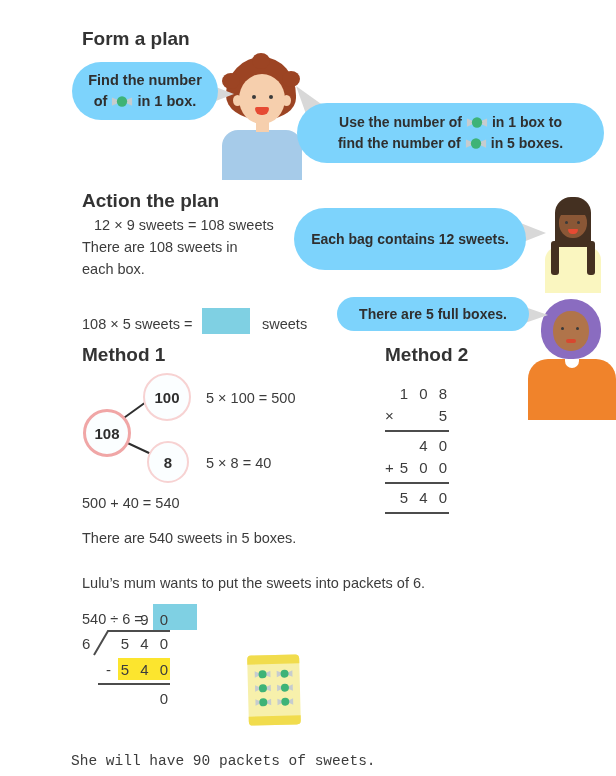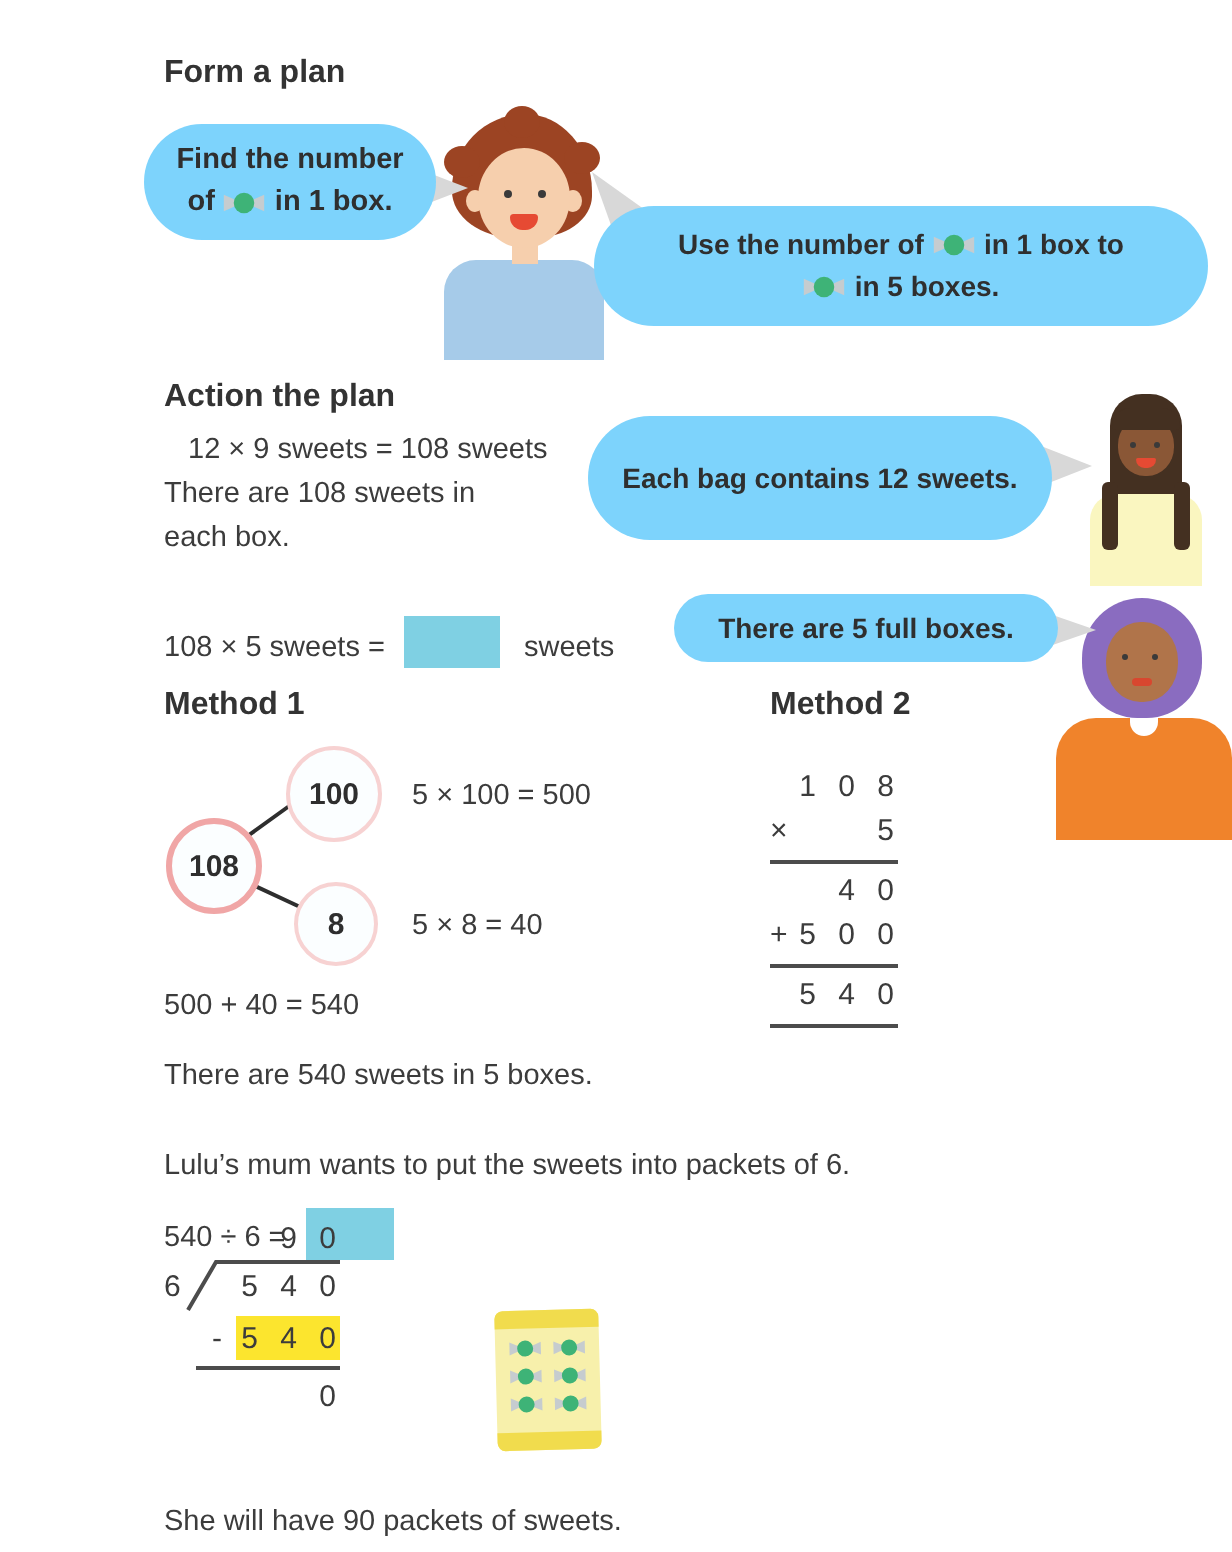--- a/index.html
+++ b/index.html
@@ -2,21 +2,21 @@
 <html><head>
 <meta charset="utf-8">
 <title>Maths page</title>
 <style>
   html,body{margin:0;padding:0;}
   body{
     width:616px;height:776px;position:relative;background:#ffffff;
     font-family:"Liberation Sans",sans-serif;color:#3c3c3c;overflow:hidden;
   }
   .abs{position:absolute;}
-  .h{font-weight:700;font-size:16px;color:#333;}
+  .h{font-weight:700;font-size:19px;color:#333;}
   .t{font-size:14.5px;line-height:22px;}
   
   .bubble{
     position:absolute;background:#7dd3fc;color:#2f2f2f;
     display:flex;flex-direction:column;justify-content:center;align-items:center;
     font-weight:600;font-size:14px;line-height:21px;text-align:center;
   }
   .bline{display:flex;align-items:center;justify-content:center;gap:4px;white-space:nowrap;}
   .tail{position:absolute;}
   
@@ -114,20 +114,21 @@
   <div class="bline">
     <span>Use the number of</span>
     <svg class="candy" viewBox="0 0 24 14">
         <polygon points="1,2.5 9,6 9,8 1,11.5" fill="#c6cccf"></polygon>
         <polygon points="23,2.5 15,6 15,8 23,11.5" fill="#c6cccf"></polygon>
         <circle cx="12" cy="7" r="5.6" fill="#3eb377"></circle>
       </svg>
     <span>in 1 box to</span>
   </div>
   <div class="bline">
+    <span>find the number of</span>
     <svg class="candy" viewBox="0 0 24 14">
         <polygon points="1,2.5 9,6 9,8 1,11.5" fill="#c6cccf"></polygon>
         <polygon points="23,2.5 15,6 15,8 23,11.5" fill="#c6cccf"></polygon>
         <circle cx="12" cy="7" r="5.6" fill="#3eb377"></circle>
       </svg>
     <span>in 5 boxes.</span>
   </div>
 </div>
 
 <div class="abs h" style="left:82px;top:190px;">Action the plan</div>
@@ -261,13 +262,13 @@
         <circle cx="12" cy="7" r="5.6" fill="#3eb377"></circle>
       </svg>
     <svg class="candy-sm" viewBox="0 0 24 14">
         <polygon points="1,2.5 9,6 9,8 1,11.5" fill="#c6cccf"></polygon>
         <polygon points="23,2.5 15,6 15,8 23,11.5" fill="#c6cccf"></polygon>
         <circle cx="12" cy="7" r="5.6" fill="#3eb377"></circle>
       </svg>
   </div>
 </div>
 
-<div class="abs t" style="left:82px;top:750px;">She will have 90 packets of sweets.</div>
+<div class="abs t" style="left:71px;top:750px;font-family:Liberation Mono, monospace;">She will have 90 packets of sweets.</div>
 
 </body></html>

